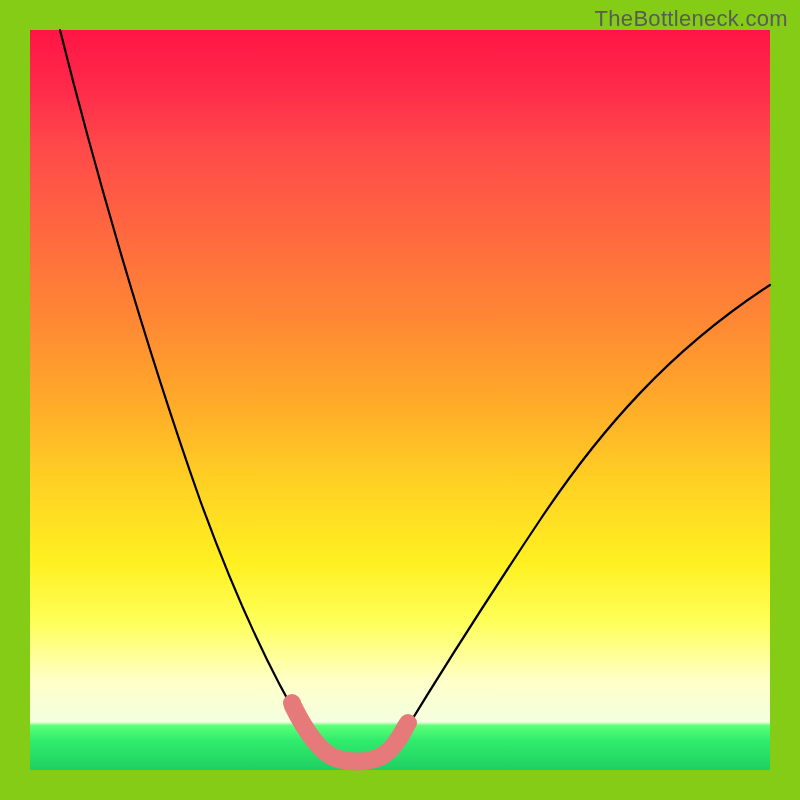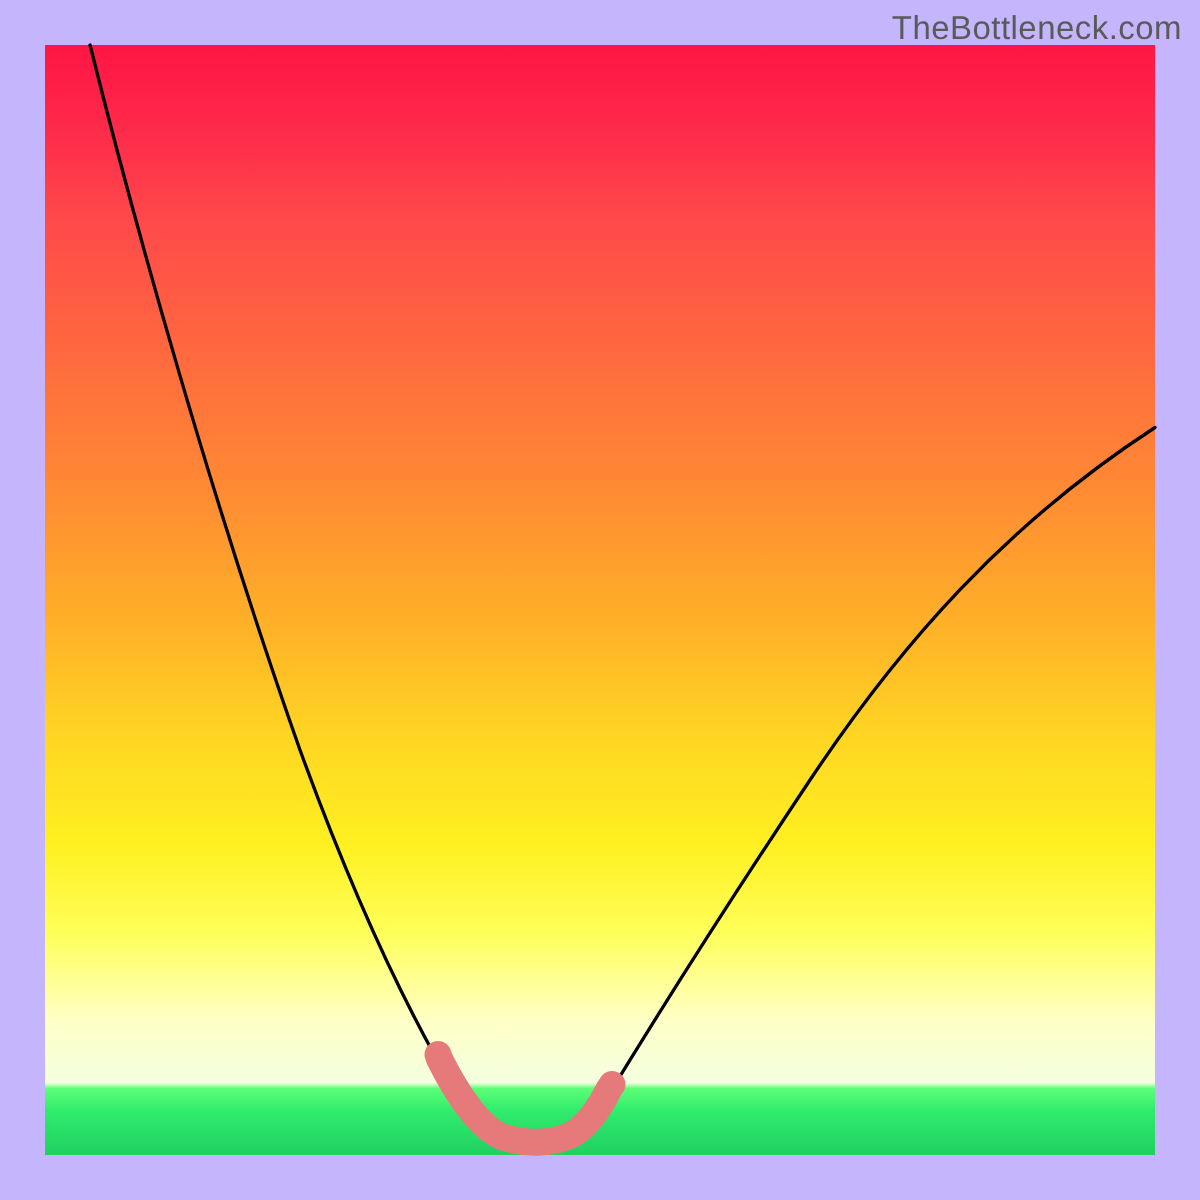--- a/index.html
+++ b/index.html
@@ -8,21 +8,21 @@
     width: 800px;
     height: 800px;
     background: #000000;
     overflow: hidden;
     font-family: Arial, Helvetica, sans-serif;
   }
   .canvas-wrap {
     position: relative;
     width: 800px;
     height: 800px;
-    background: #c4b5fd;
+    background: #84cc16;
   }
   .plot-area {
     position: absolute;
     left: 30px;
     top: 30px;
     width: 740px;
     height: 740px;
     
     background: linear-gradient(
       to bottom,

